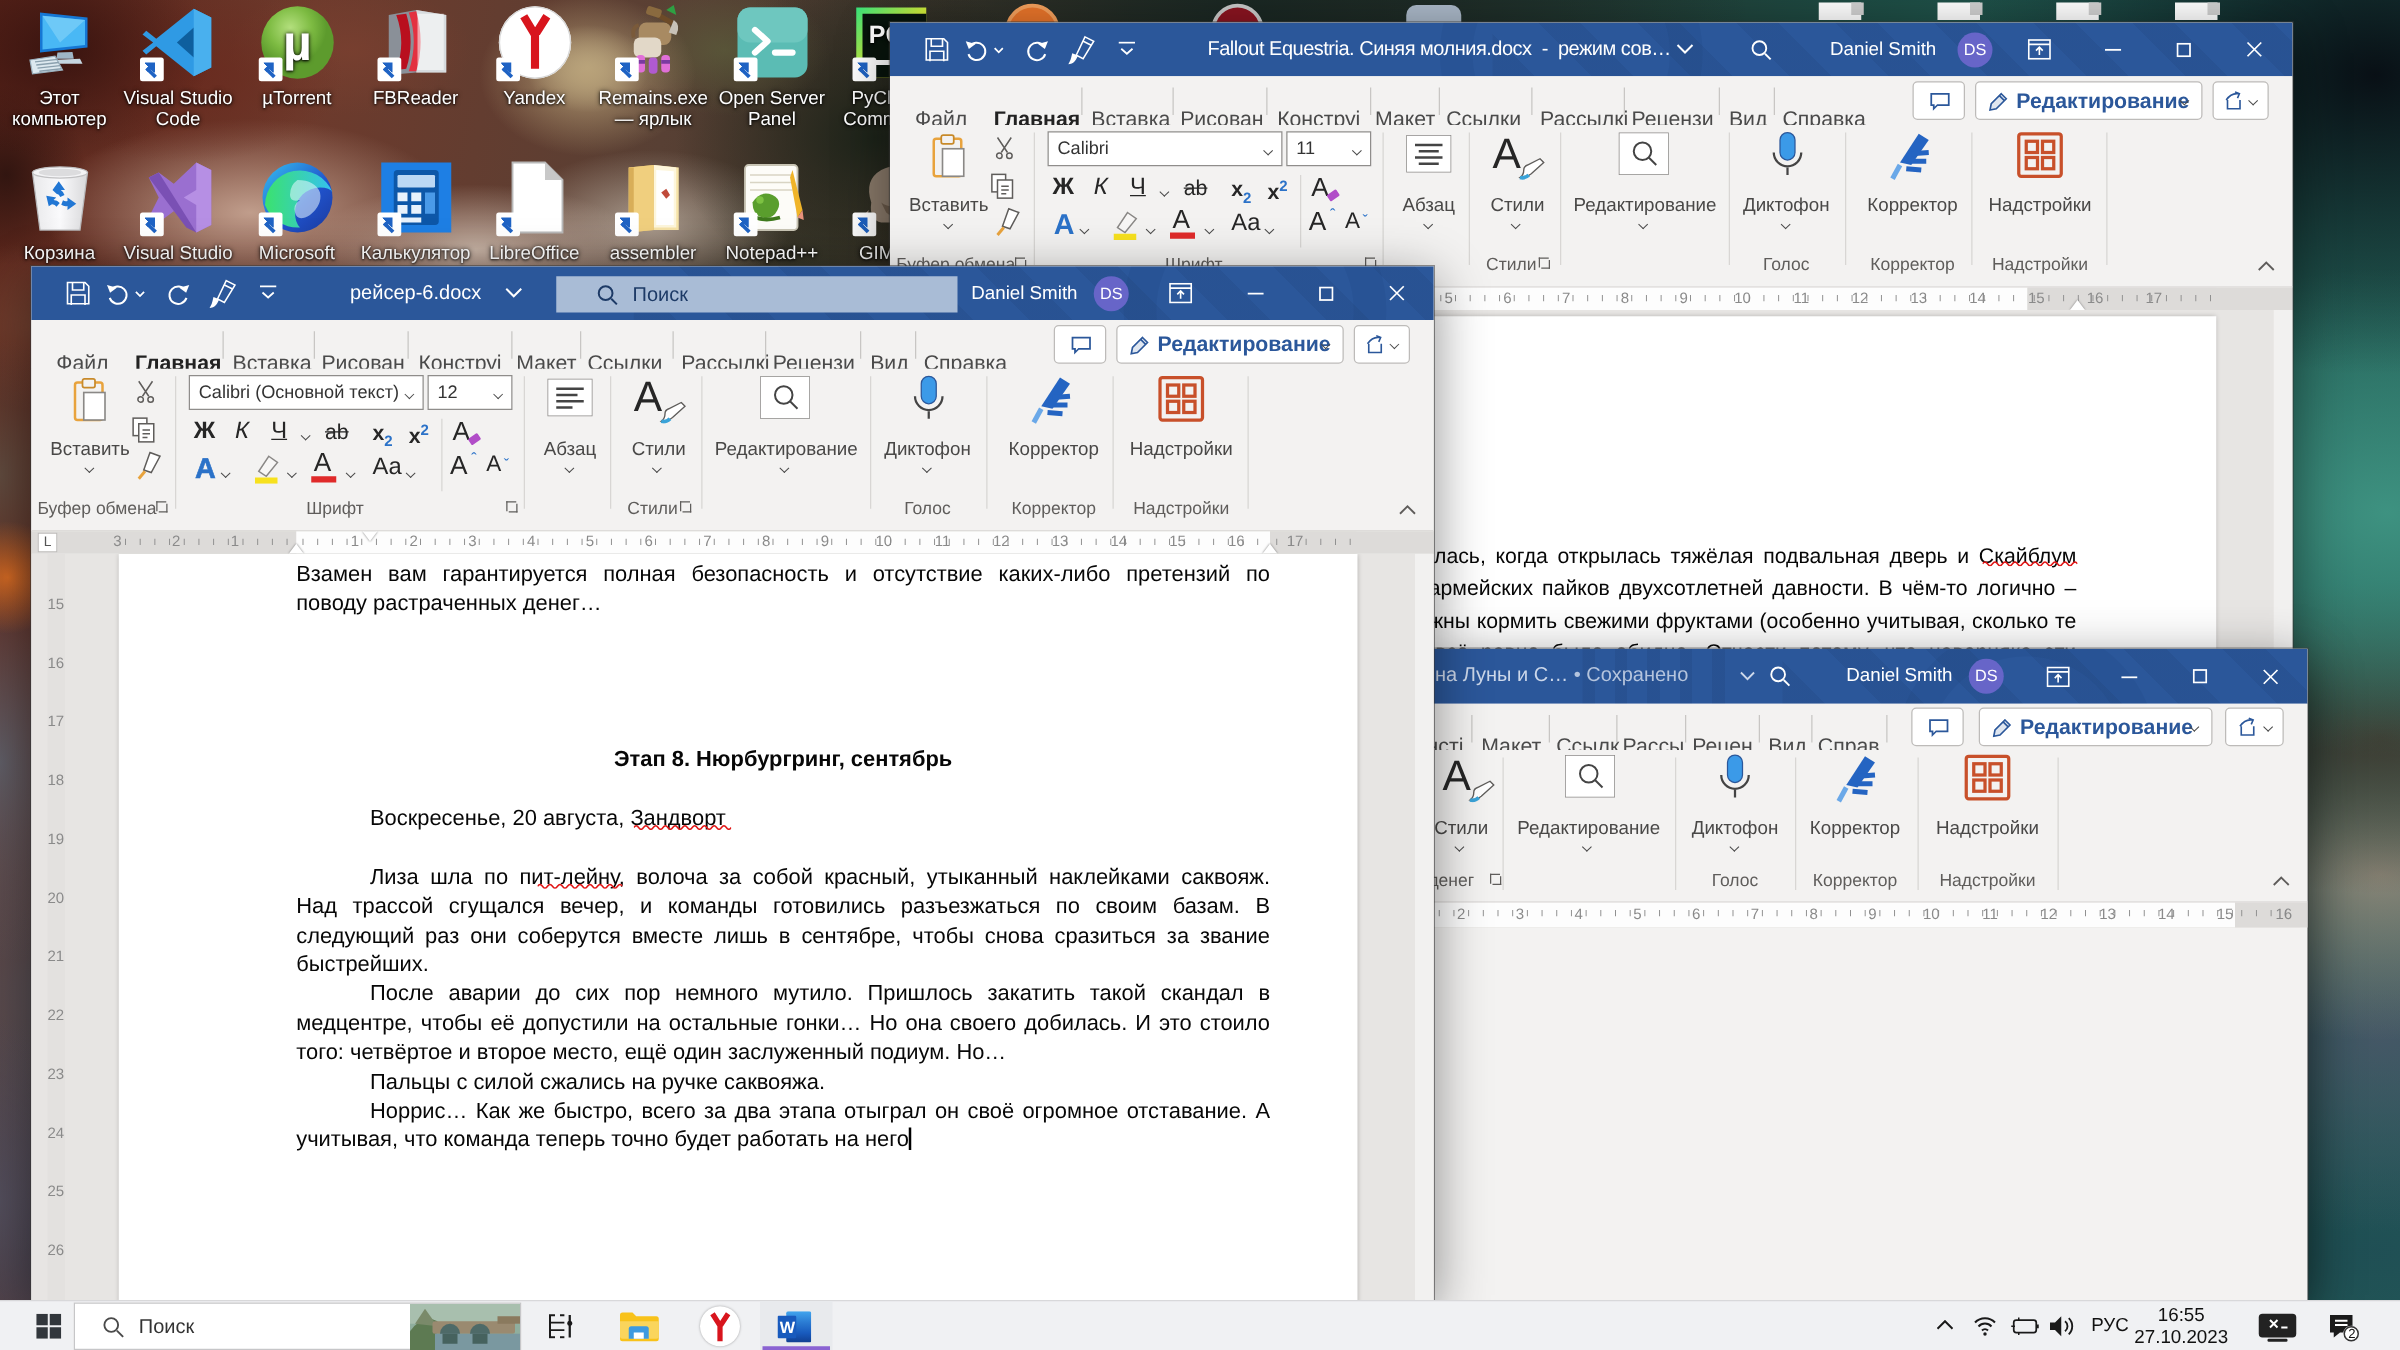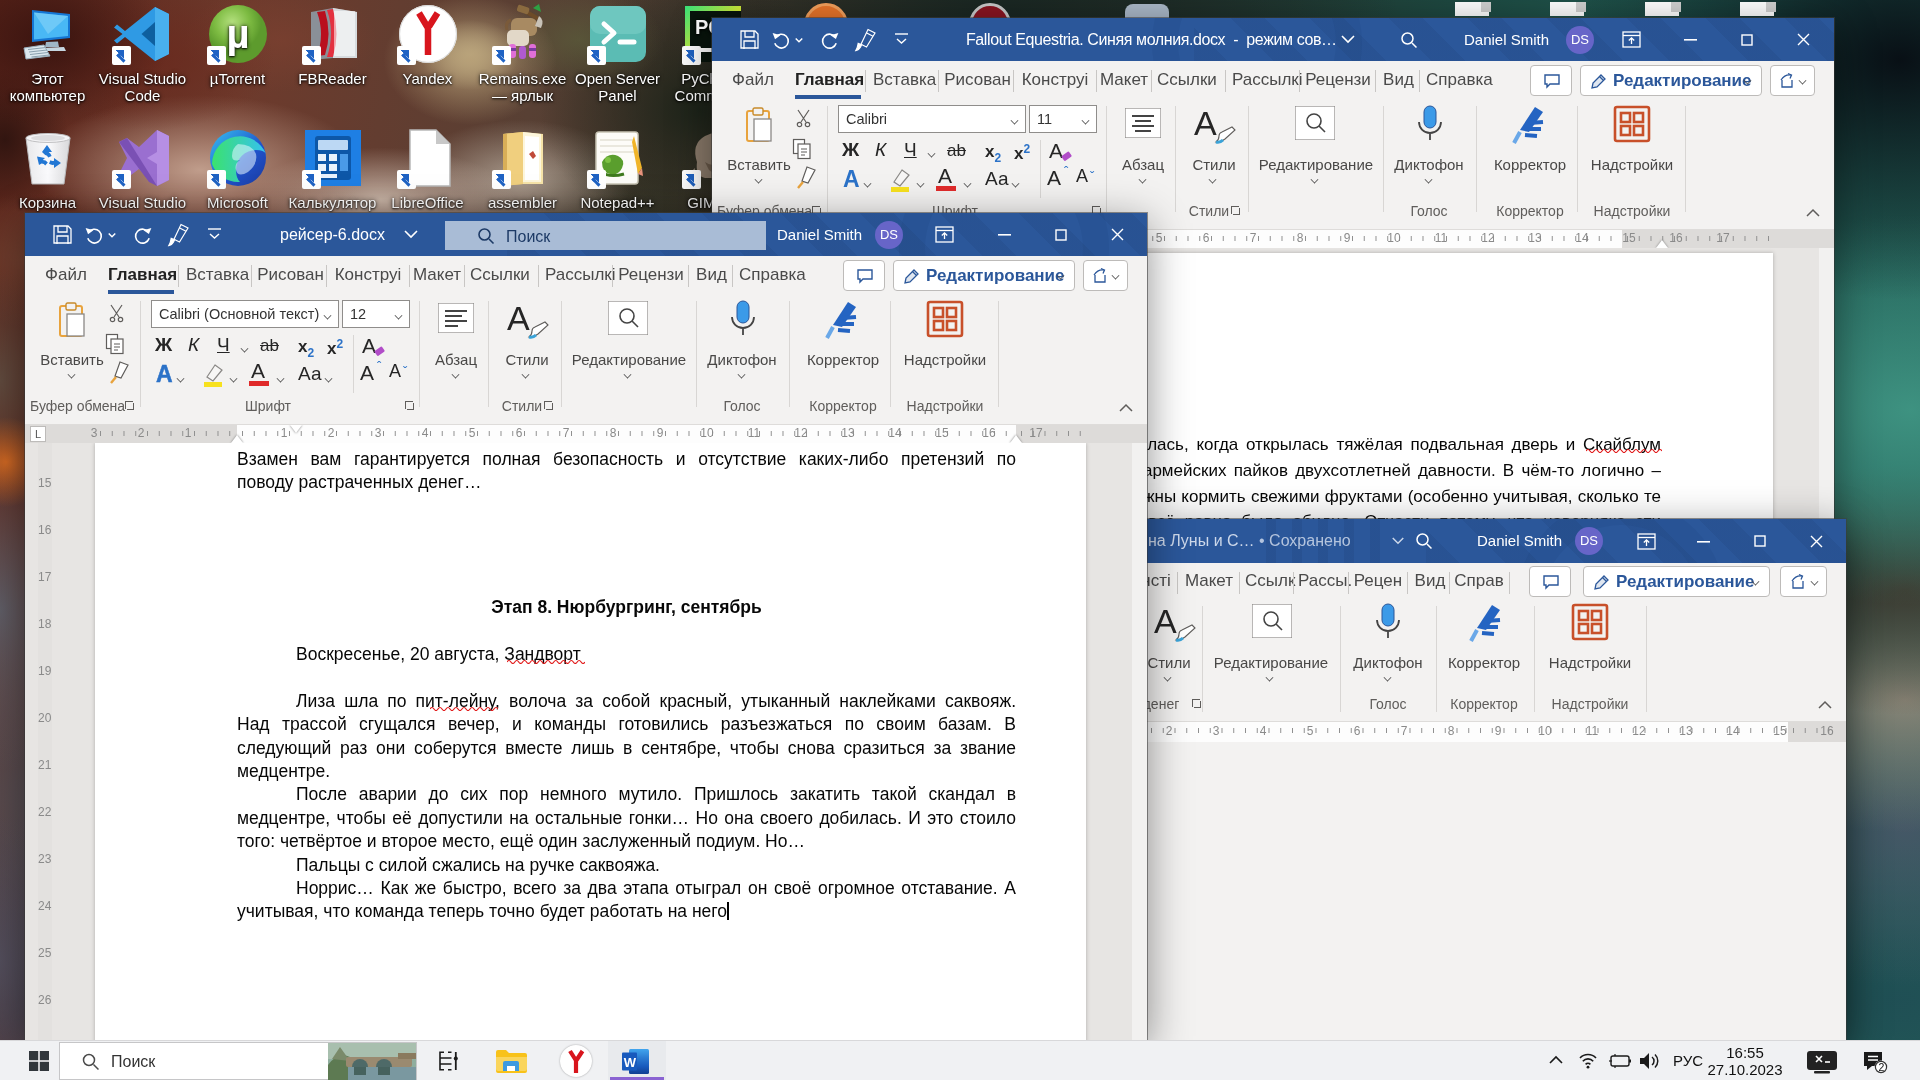--- a/index.html
+++ b/index.html
@@ -50,21 +50,21 @@
 .tbar{position:absolute;left:0;top:0;right:0;height:43px;background:#2b579a;overflow:hidden;}
 .tbar .pat{position:absolute;right:0;top:0;bottom:0;width:640px;
 background:repeating-linear-gradient(45deg,rgba(18,41,84,.10) 0 24px,rgba(18,41,84,0) 24px 56px);}
 .tbar .circ{position:absolute;width:210px;height:210px;border-radius:50%;border:26px solid rgba(18,41,84,.07);top:-60px;}
 .ttl{position:absolute;top:0;height:43px;line-height:43px;color:#fff;font-size:16px;white-space:nowrap;}
 .wctl{position:absolute;top:0;width:57px;height:43px;}
 .user{position:absolute;color:#fff;font-size:15px;line-height:43px;top:0;}
 .avat{position:absolute;top:8px;width:28px;height:28px;border-radius:50%;background:#6765c8;color:#fff;font-size:13px;text-align:center;line-height:28px;}
 
 .tabs{position:absolute;left:0;right:0;top:43px;height:39px;background:#f3f2f1;font-size:17px;color:#4a4a4a;}
-.tab{position:absolute;top:0;height:39px;line-height:38px;white-space:nowrap;}
+.tab{position:absolute;top:16px;height:39px;line-height:38px;white-space:nowrap;}
 .tab.act{color:#222;font-weight:bold;}
 .tab.act:after{content:"";position:absolute;left:0;right:0;bottom:1px;height:4px;background:#2b579a;}
 .tsep{position:absolute;top:9px;height:22px;width:1px;background:#c8c6c4;}
 .pillbtn{position:absolute;height:31px;background:#fff;border:1px solid #bdbbb9;border-radius:4px;}
 .redlbl{color:#2b579a;font-weight:bold;font-size:17px;line-height:29px;}
 
 .ribbon{position:absolute;left:0;right:0;top:82px;height:130px;background:#f3f2f1;border-bottom:1px solid #dedcda;}
 .rsep{position:absolute;top:6px;height:106px;width:1px;background:#d8d6d4;}
 .rlbl{position:absolute;font-size:15px;color:#494847;white-space:nowrap;}
 .rgl{position:absolute;top:103px;font-size:14px;color:#5f5d5b;white-space:nowrap;}
@@ -1019,21 +1019,21 @@
   <div class="dl" style="left:271px;top:199.6px;">Воскресенье, 20 августа, Зандворт</div>
   <svg style="position:absolute;left:482px;top:215.5px;" width="78" height="5" viewBox="0 0 80 5" fill="none" stroke="#e01616" stroke-width="1.2">
           <path d="M0 3 q2 -3 4 0 t4 0 t4 0 t4 0 t4 0 t4 0 t4 0 t4 0 t4 0 t4 0 t4 0 t4 0 t4 0 t4 0 t4 0 t4 0 t4 0 t4 0 t4 0 t4 0"></path>
         </svg>
   <div class="dlj" style="left:271px;top:246.7px;width:720px;">Лиза шла по пит-лейну, волоча за собой красный, утыканный наклейками саквояж.</div>
   <svg style="position:absolute;left:405px;top:262.5px;" width="68" height="5" viewBox="0 0 68 5" fill="none" stroke="#e01616" stroke-width="1.2">
           <path d="M0 3 q2 -3 4 0 t4 0 t4 0 t4 0 t4 0 t4 0 t4 0 t4 0 t4 0 t4 0 t4 0 t4 0 t4 0 t4 0 t4 0 t4 0 t4 0"></path>
         </svg>
   <div class="dlj" style="left:212px;top:270.1px;width:779px;">Над трассой сгущался вечер, и команды готовились разъезжаться по своим базам. В</div>
   <div class="dlj" style="left:212px;top:293.5px;width:779px;">следующий раз они соберутся вместе лишь в сентябре, чтобы снова сразиться за звание</div>
-  <div class="dl" style="left:212px;top:316.9px;">медцентре.</div>
+  <div class="dl" style="left:212px;top:316.9px;">быстрейших.</div>
   <div class="dlj" style="left:212px;top:363.7px;width:779px;">медцентре, чтобы её допустили на остальные гонки… Но она своего добилась. И это стоило</div>
   <div class="dlj" style="left:271px;top:340.3px;width:720px;">После аварии до сих пор немного мутило. Пришлось закатить такой скандал в</div>
   <div class="dl" style="left:212px;top:387.1px;">того: четвёртое и второе место, ещё один заслуженный подиум. Но…</div>
   <div class="dl" style="left:271px;top:410.5px;">Пальцы с силой сжались на ручке саквояжа.</div>
   <div class="dlj" style="left:271px;top:433.9px;width:720px;">Норрис… Как же быстро, всего за два этапа отыграл он своё огромное отставание. А</div>
   <div class="dl" style="left:212px;top:457.3px;">учитывая, что команда теперь точно будет работать на него<span style="display:inline-block;width:1.6px;height:18px;background:#000;vertical-align:-3px;"></span></div>
  </div>
 </div>
 
 <div id="taskbar" style="position:absolute;left:0;top:1040px;width:1920px;height:40px;background:#f0f1f3;border-top:1px solid #d8d8da;">

